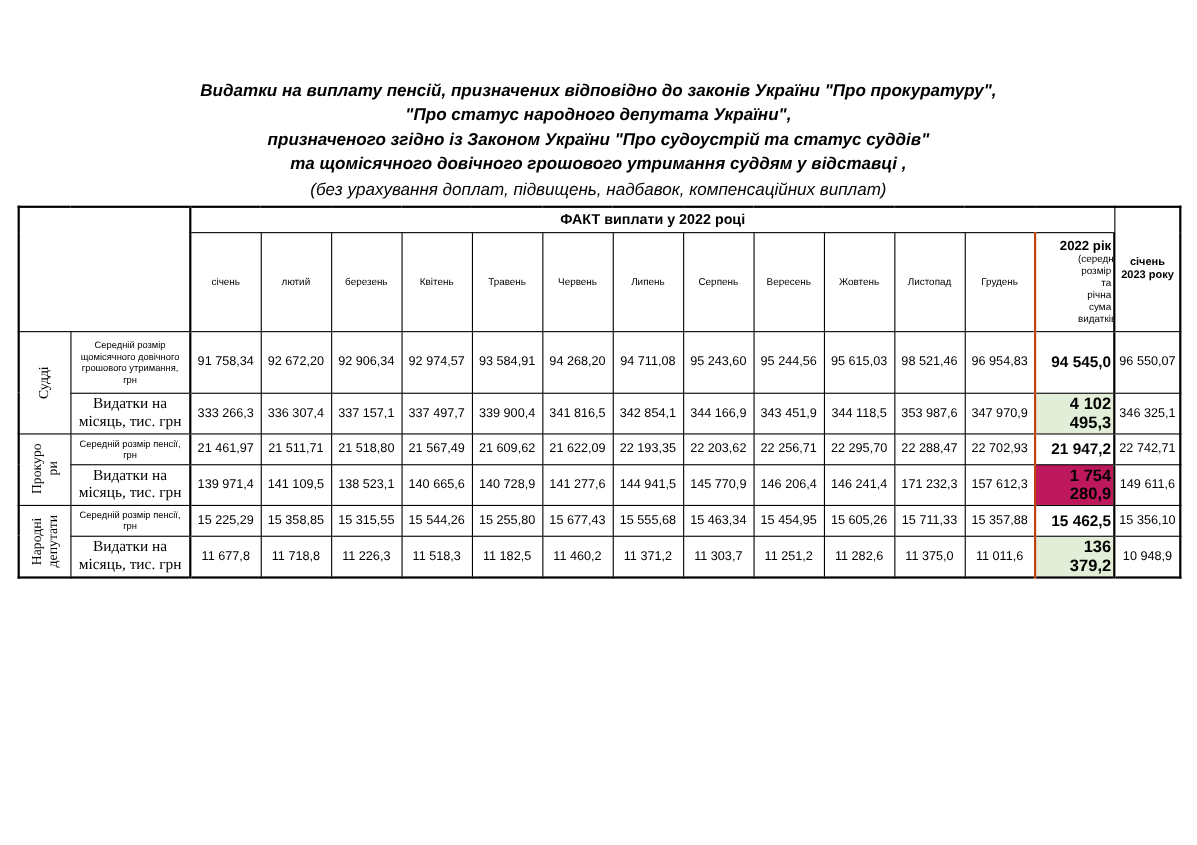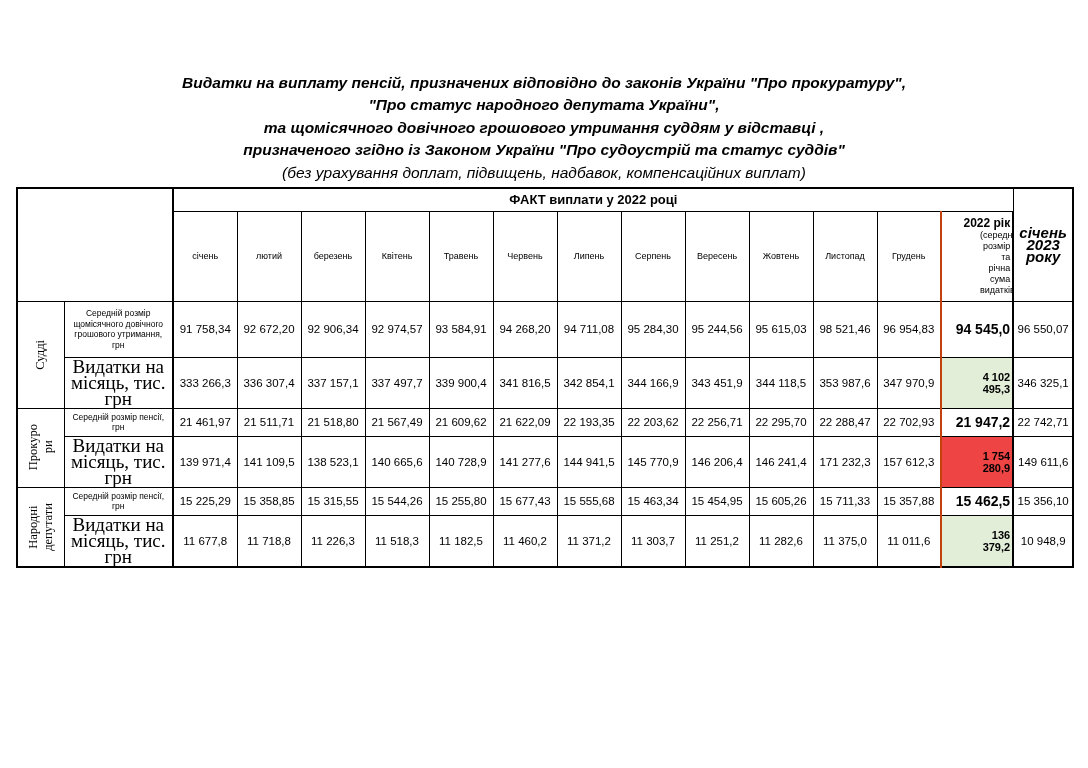--- a/index.html
+++ b/index.html
@@ -20,42 +20,42 @@
   .g0r0 { height:56px; } .g0r1 { height:35px; }
   .g1r0 { height:28px; } .g1r1 { height:32px; }
   .g2r0 { height:28px; } .g2r1 { height:29px; }
 
   .corner { border-right:2px solid #000; }
   .fact  { font-weight:bold; font-size:13px; }
   .mh    { font-size:9px; }
   .yearcol { border-left:2px solid #c2410c; border-right:2px solid #000;text-align:right; }
   .yearhead .yb { font-weight:bold; font-size:12px; line-height:14px; }
   .yearhead .yn { font-size:9px; line-height:11px;margin-left:36px; }
-  .jan23 { font-weight:bold; font-size:15px; line-height:12px;font-style:italic; }
+  .jan23 { font-weight:bold; font-size:10px; line-height:12px; }
 
   .gcell { padding:0; }
   .vtext { writing-mode:vertical-rl; transform:rotate(180deg); margin:0 auto;
            font-family:"Liberation Serif",serif; font-size:12.5px; line-height:15px;
            white-space:pre-line; max-height:100%; }
   .rlabel { border-right:2px solid #000; white-space:pre-line; }
   .rlabel.small { font-size:8.5px; line-height:10.5px;margin-left:45px; }
-  .rlabel.serif { font-family:"Liberation Serif",serif; font-size:19px; line-height:16px; }
+  .rlabel.serif { font-family:"Liberation Serif",serif; font-size:14px; line-height:16px; }
 
   .val { font-size:11.5px; }
   .yearbold { font-weight:bold; font-size:14px; }
-  .green { font-weight:bold; font-size:11px;padding-left:23px; }
+  .green { font-weight:bold; font-size:15px;padding-left:23px; }
 </style>
 </head>
 <body>
 
 <div class="title">
   <div>Видатки на виплату пенсій, призначених відповідно до законів України "Про прокуратуру",</div>
   <div>"Про статус народного депутата України",</div>
+  <div>призначеного згідно із Законом України "Про судоустрій та статус суддів"</div>
   <div>та щомісячного довічного грошового утримання суддям у відставці ,</div>
-  <div>призначеного згідно із Законом України "Про судоустрій та статус суддів"</div>
   <div class="t-note">(без урахування доплат, підвищень, надбавок, компенсаційних виплат)</div>
 </div>
 
 <div class="tablewrap">
   <table>
     <colgroup>
       <col style="width:47px">
         <col style="width:109px">
       <col style="width:64px">
         <col style="width:64px">
@@ -106,21 +106,21 @@
 щомісячного довічного
 грошового утримання,
 грн</th>
           <td class="val">91 758,34</td>
           <td class="val">92 672,20</td>
           <td class="val">92 906,34</td>
           <td class="val">92 974,57</td>
           <td class="val">93 584,91</td>
           <td class="val">94 268,20</td>
           <td class="val">94 711,08</td>
-          <td class="val">95 284,30</td>
+          <td class="val">95 243,60</td>
           <td class="val">95 244,56</td>
           <td class="val">95 615,03</td>
           <td class="val">98 521,46</td>
           <td class="val">96 954,83</td>
           <td class="yearcol yearbold">94 545,0</td>
           <td class="val">96 550,07</td>
         </tr>
         <tr class="g0r1">
           <th class="rlabel serif">Видатки на
 місяць, тис. грн</th>
@@ -169,21 +169,21 @@
           <td class="val">138 523,1</td>
           <td class="val">140 665,6</td>
           <td class="val">140 728,9</td>
           <td class="val">141 277,6</td>
           <td class="val">144 941,5</td>
           <td class="val">145 770,9</td>
           <td class="val">146 206,4</td>
           <td class="val">146 241,4</td>
           <td class="val">171 232,3</td>
           <td class="val">157 612,3</td>
-          <td class="yearcol green" style="background: #ef4444;">1 754 280,9</td>
+          <td class="yearcol green" style="background: #be185d;">1 754 280,9</td>
           <td class="val">149 611,6</td>
         </tr>
         <tr class="g2r0">
           <th class="gcell" rowspan="2">
             <div class="vtext">Народні
 депутати</div>
           </th>
           <th class="rlabel small">Середній розмір пенсії,
 грн</th>
           <td class="val">15 225,29</td>

